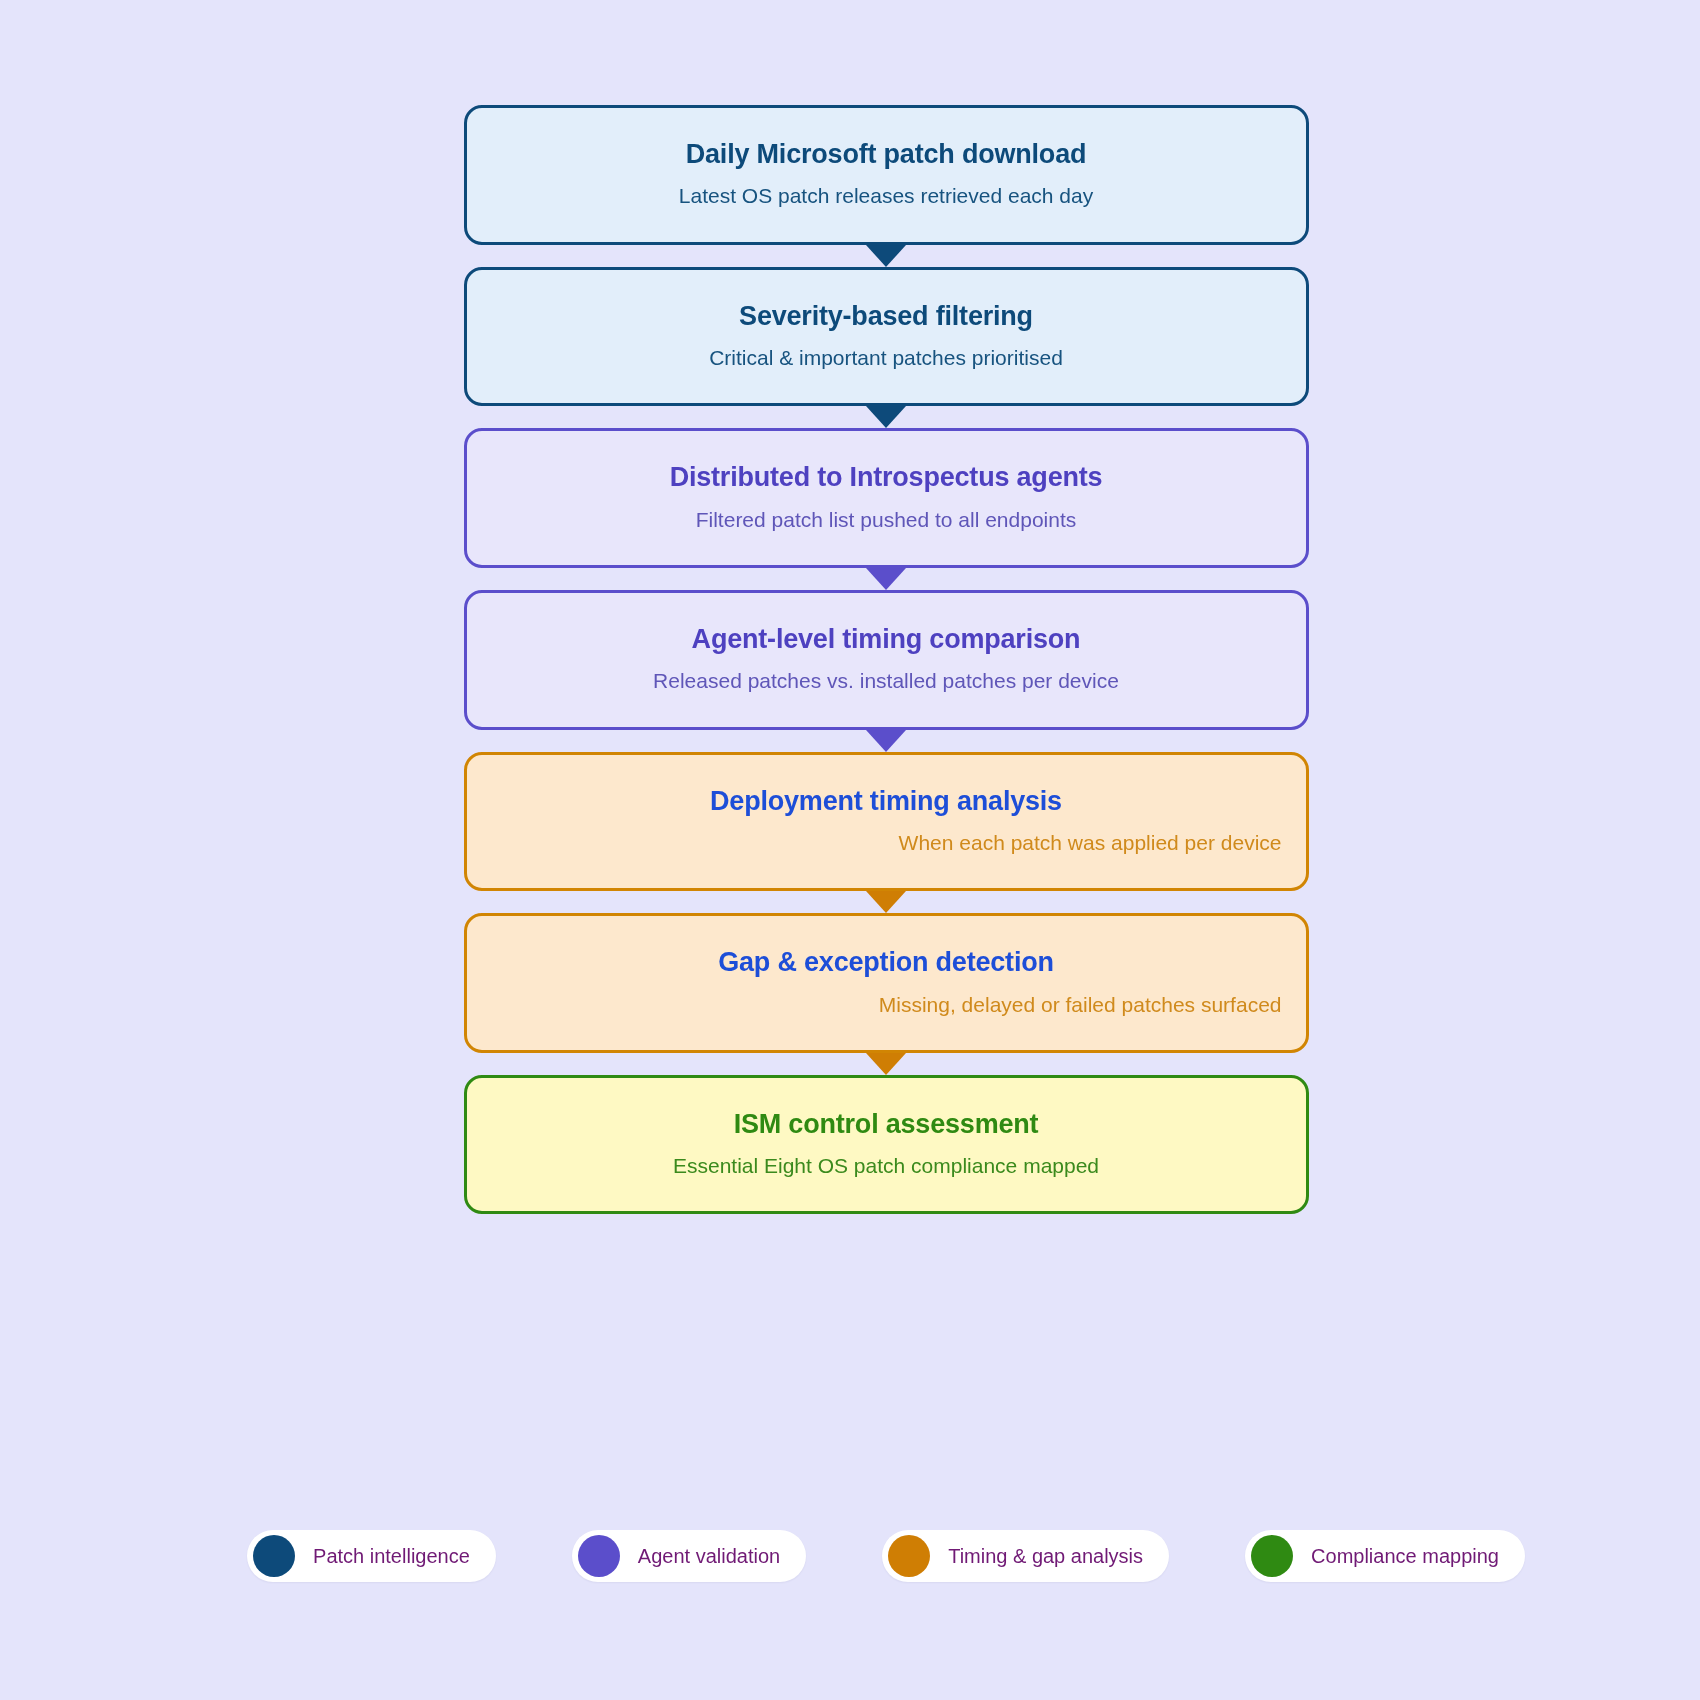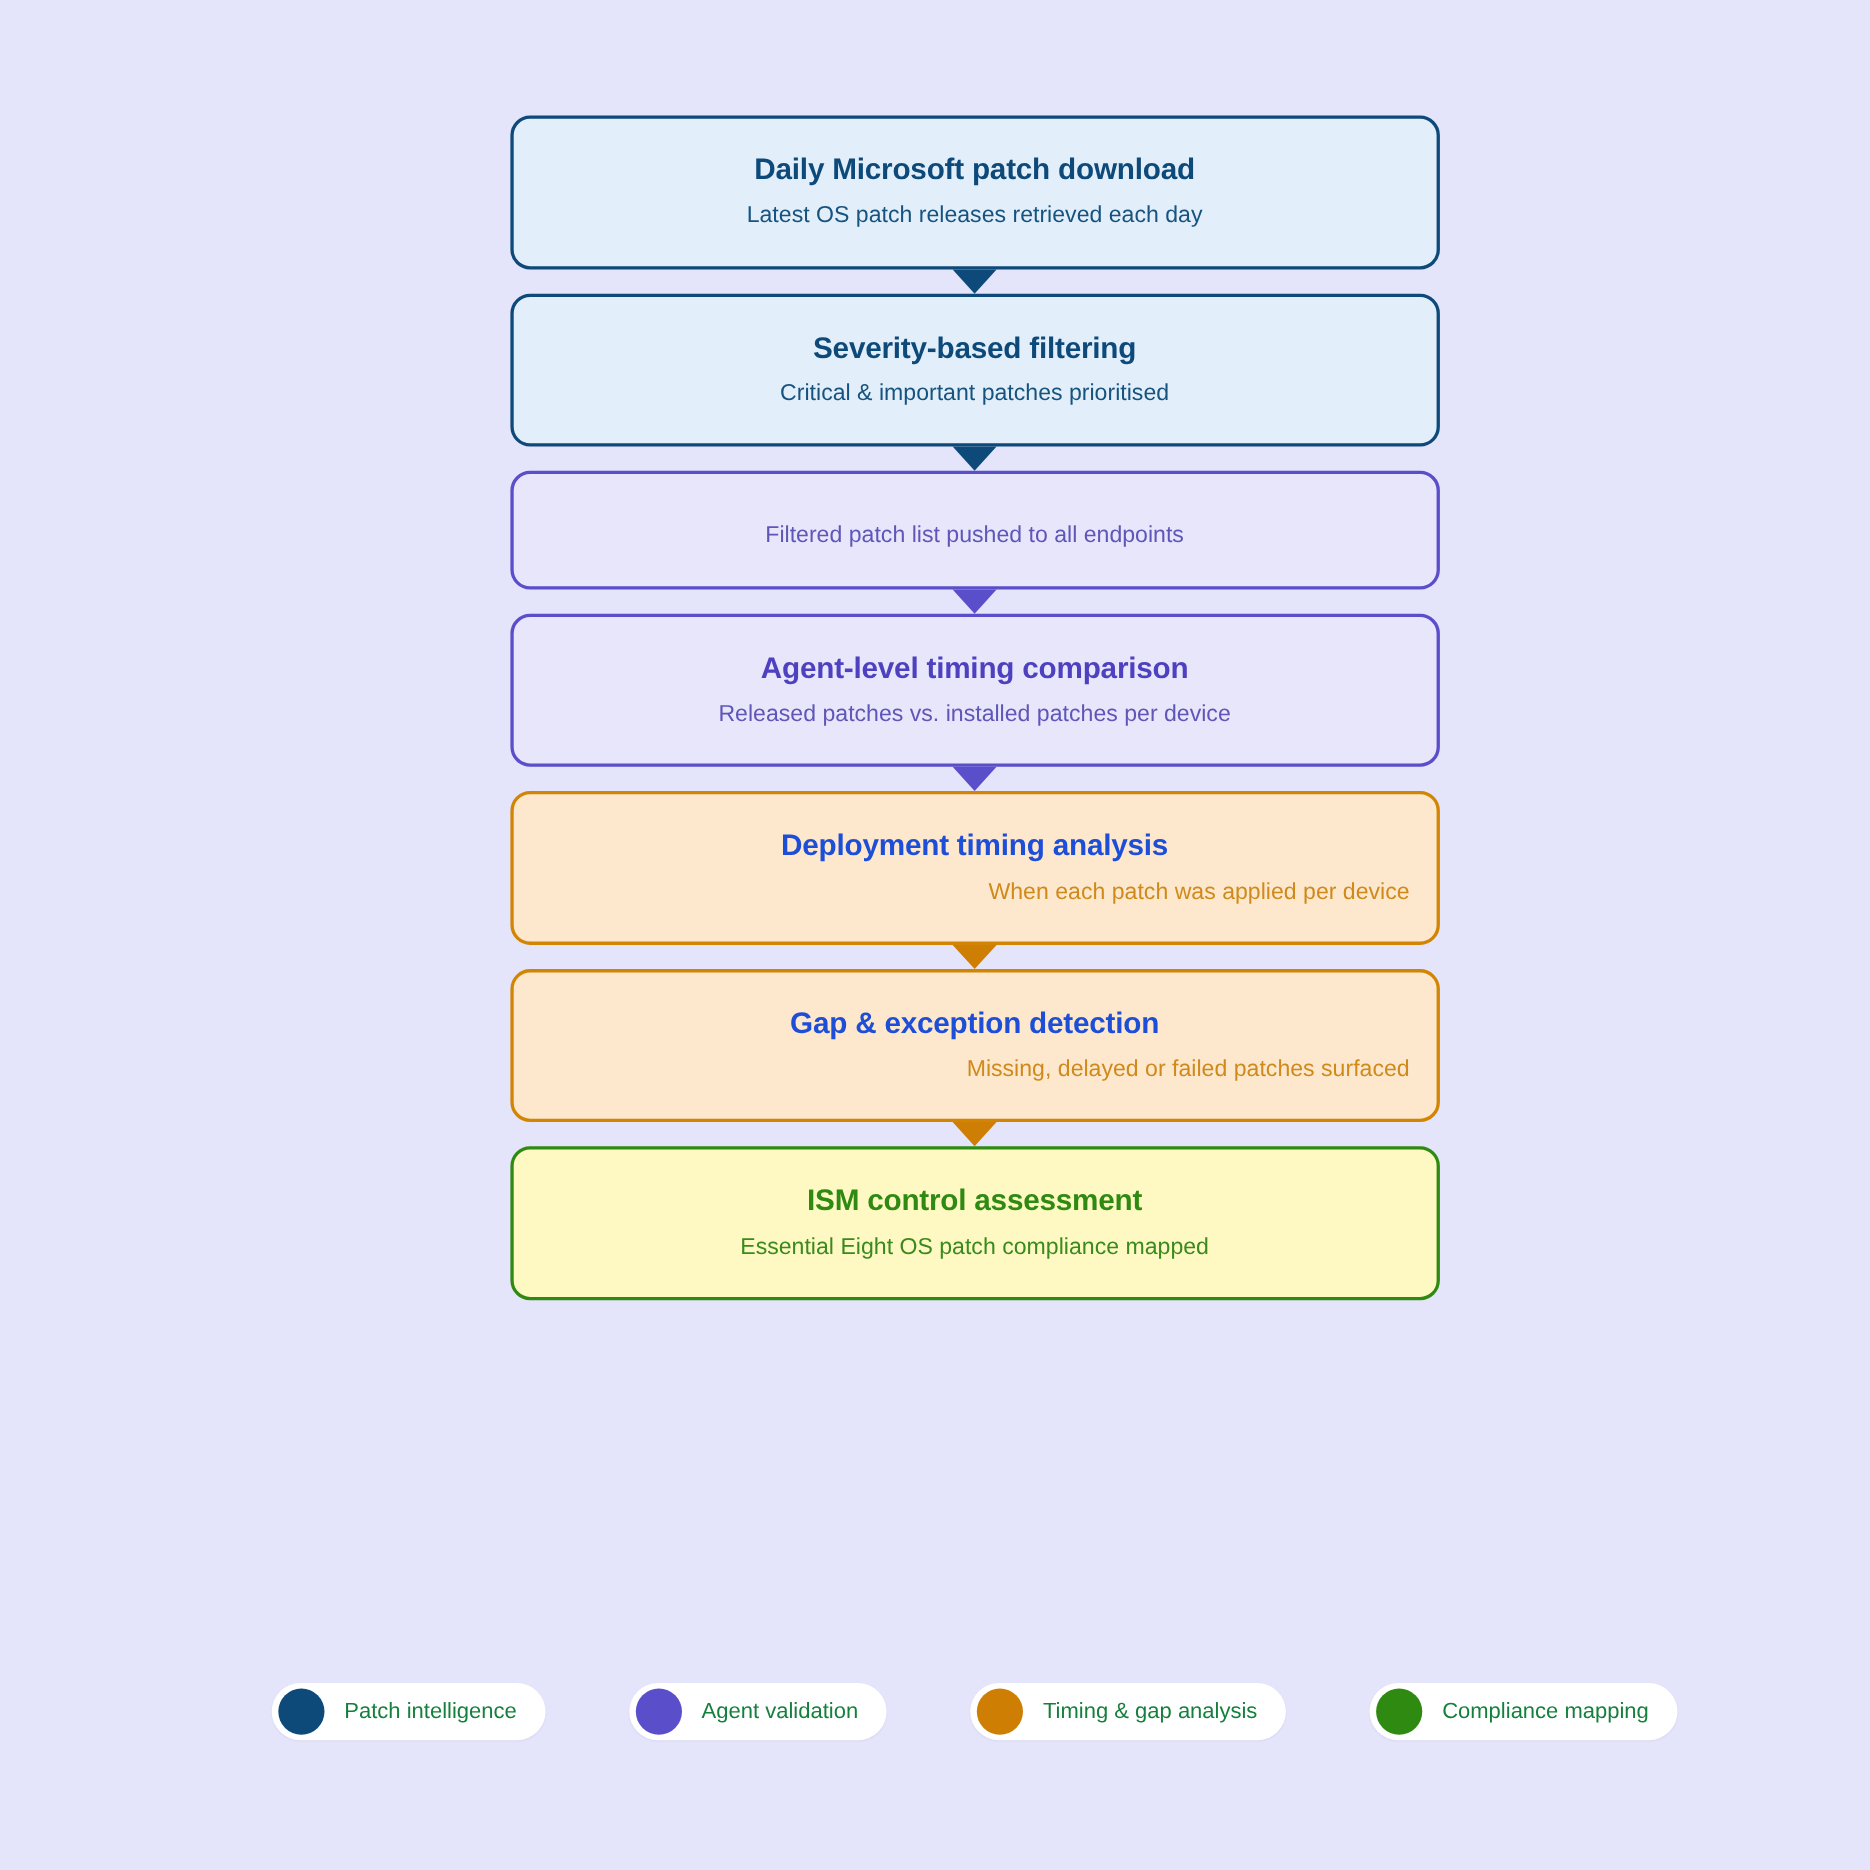--- a/index.html
+++ b/index.html
@@ -104,21 +104,21 @@
   }
   .legend-dot {
     width: 42px;
     height: 42px;
     border-radius: 50%;
     flex: 0 0 42px;
     margin-right: 18px;
   }
   .legend-label {
     font-size: 20px;
-    color: #15803d;
+    color: #701a75;
     white-space: nowrap;
   }
 </style>
 </head>
 <body>
 
 <div class="page">
 
   <div class="flow">
 
@@ -128,20 +128,21 @@
     </div>
     <div class="arrow a-navy"></div>
 
     <div class="step c-navy">
       <div class="step-title">Severity-based filtering</div>
       <div class="step-desc">Critical &amp; important patches prioritised</div>
     </div>
     <div class="arrow a-navy"></div>
 
     <div class="step c-purple">
+      <div class="step-title">Distributed to Introspectus agents</div>
       <div class="step-desc">Filtered patch list pushed to all endpoints</div>
     </div>
     <div class="arrow a-purple"></div>
 
     <div class="step c-purple">
       <div class="step-title">Agent-level timing comparison</div>
       <div class="step-desc">Released patches vs. installed patches per device</div>
     </div>
     <div class="arrow a-purple"></div>
 

